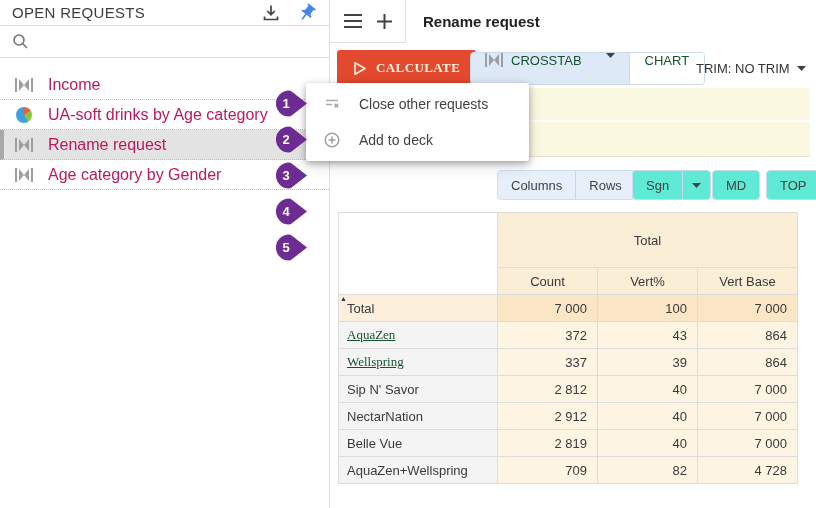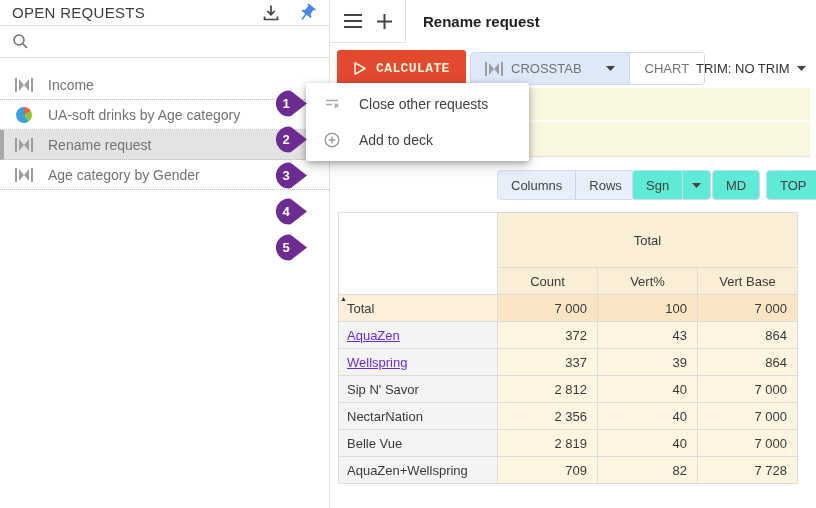--- a/index.html
+++ b/index.html
@@ -10,40 +10,40 @@
   }
   svg { display:block; }
 
   
   .sidebar { position:absolute; left:0; top:0; width:330px; height:508px; background:#fff; border-right:1px solid #e0e0e0; }
   .sidebar-header { height:26px; border-bottom:1px solid #e0e0e0; display:flex; align-items:center; padding:0 12px 0 12px; }
   .sidebar-title { flex:1; font-size:15px; font-weight:500; letter-spacing:.3px; color:#3d3d3d; }
   .sidebar-header .hicon { margin-left:16px; cursor:pointer; }
   .search-row { height:32px; border-bottom:1px solid #e0e0e0; display:flex; align-items:center; padding:0 12px; }
   .request-list { padding-top:12px; }
-  .request-item { height:30px; display:flex; align-items:center; padding-left:14px; border-bottom:1px dotted #bdbdbd; font-size:14px; color:#737373; cursor:pointer; background:#fff; }
+  .request-item { height:30px; display:flex; align-items:center; padding-left:14px; border-bottom:1px dotted #bdbdbd; font-size:16px; color:#be185d; cursor:pointer; background:#fff; }
   .request-item .ricon { width:20px; height:18px; margin-right:14px; display:flex; align-items:center; justify-content:center; }
   .request-item.selected { background:#e3e3e3; border-left:4px solid #a8a8a8; padding-left:10px; }
   .pie-dot { width:16px; height:16px; border-radius:50%;
     background:conic-gradient(#e8604c 0deg 55deg, #8bc53f 55deg 150deg, #3ba0dc 150deg 360deg); }
 
   
   .tab-box { position:absolute; left:330px; top:0; width:76px; height:43px; background:#fff;
     border-right:1px solid #e0e0e0; border-bottom:1px solid #e0e0e0;
     display:flex; align-items:center; justify-content:center; gap:15px; }
   .page-title { position:absolute; left:423px; top:13px; font-size:15px; font-weight:bold; color:#212121; }
 
   
   .calculate-btn { position:absolute; left:337px; top:50px; height:36px; padding:0 16px;
     background:#e3492e; border:none; border-radius:3px; color:#fdf3d8;
-    font-family:Liberation Mono, monospace; font-size:13px; font-weight:bold; letter-spacing:.4px;
+    font-family:Liberation Serif, serif; font-size:13px; font-weight:bold; letter-spacing:.4px;
     display:flex; align-items:center; gap:9px; cursor:pointer; }
   .view-toggle { position:absolute; left:470px; top:52px; height:33px; display:flex;
     border:1px solid #ccd9ea; border-radius:4px; background:#fff; overflow:hidden; }
-  .seg { display:flex; align-items:center; font-size:13px; color:#737373; cursor:pointer; }
+  .seg { display:flex; align-items:flex-start; font-size:13px; color:#14532d; cursor:pointer; }
   .seg-crosstab { background:#dee9f7; padding:0 14px; gap:8px; border-right:1px solid #ccd9ea; }
   .seg-crosstab .caret { margin-left:16px; }
   .seg-chart { padding:0 15px; background:#fff; }
   .trim-dropdown { position:absolute; left:696px; top:52px; height:33px; display:flex; align-items:center; gap:7px; font-size:13px; color:#333; cursor:pointer; }
 
   
   .dropzone { position:absolute; left:331px; width:479px; background:#fbf8e1; }
   .dropzone-columns { top:88px; height:32px; }
   .dropzone-rows { top:122px; height:35px; border-bottom:1px solid #e5e2cf; }
 
@@ -64,21 +64,21 @@
   .result-table { position:absolute; left:338px; top:212px; border-collapse:collapse; font-size:13px; color:#3a3a3a; }
   .result-table td { border:1px solid #dcdcdc; height:27px; padding:0 8px; }
   .corner-cell { width:159px; background:#fff; position:relative; }
   .group-header { background:#fbeed6; text-align:center; height:55px !important; }
   .col-header { background:#fbeed6; text-align:center; width:100px; }
   .label-cell { background:#f4f4f4; text-align:left; width:159px; }
   .value-cell { background:#fdf4e1; text-align:right; padding-right:10px !important;margin-left:26px; }
   tr.total-row .label-cell { background:#fcf0dc; position:relative; }
   tr.total-row .value-cell { background:#fae6c5; }
   .sort-marker { position:absolute; left:1px; top:0; font-size:7px; color:#333; line-height:7px; }
-  .row-link { text-decoration:underline; cursor:pointer; color:#6d28d9; }
+  .row-link { text-decoration:underline; cursor:pointer; color:#14532d;font-family:Liberation Serif, serif; }
 
   
   .context-menu { position:absolute; left:306px; top:83px; width:223px; padding:3px 0; background:#fff;
     border-radius:2px; box-shadow:0 2px 6px rgba(0,0,0,.28), 0 5px 14px rgba(0,0,0,.16); z-index:10; }
   .menu-item { height:36px; display:flex; align-items:center; padding:0 16px; gap:17px; font-size:14px; color:#424242; cursor:pointer; }
   .menu-ic { width:20px; height:20px; flex:0 0 20px; }
 
   
   .step-badge { position:absolute; left:276px; width:31px; height:27px; z-index:11; }
   .step-badge .num { position:absolute; left:0; top:0; width:20px; height:27px; display:flex; align-items:center; justify-content:center;
@@ -272,35 +272,35 @@
           <td class="value-cell">864</td>
         </tr>
         <tr>
           <td class="label-cell"><span>Sip N' Savor</span></td>
           <td class="value-cell">2 812</td>
           <td class="value-cell">40</td>
           <td class="value-cell">7 000</td>
         </tr>
         <tr>
           <td class="label-cell"><span>NectarNation</span></td>
-          <td class="value-cell">2 356</td>
+          <td class="value-cell">2 912</td>
           <td class="value-cell">40</td>
           <td class="value-cell">7 000</td>
         </tr>
         <tr>
           <td class="label-cell"><span>Belle Vue</span></td>
           <td class="value-cell">2 819</td>
           <td class="value-cell">40</td>
           <td class="value-cell">7 000</td>
         </tr>
         <tr>
           <td class="label-cell"><span>AquaZen+Wellspring</span></td>
           <td class="value-cell">709</td>
           <td class="value-cell">82</td>
-          <td class="value-cell">7 728</td>
+          <td class="value-cell">4 728</td>
         </tr>
       </tbody>
   </table>
 
   <div class="context-menu" id="context-menu">
       <div class="menu-item">
     <span class="menu-ic">
           <svg width="20" height="20" viewBox="0 0 20 20" stroke="#a9a9a9" stroke-width="1.5">
             <path d="M4 6.5 H16"></path>
             <path d="M4 10.5 H10"></path>

